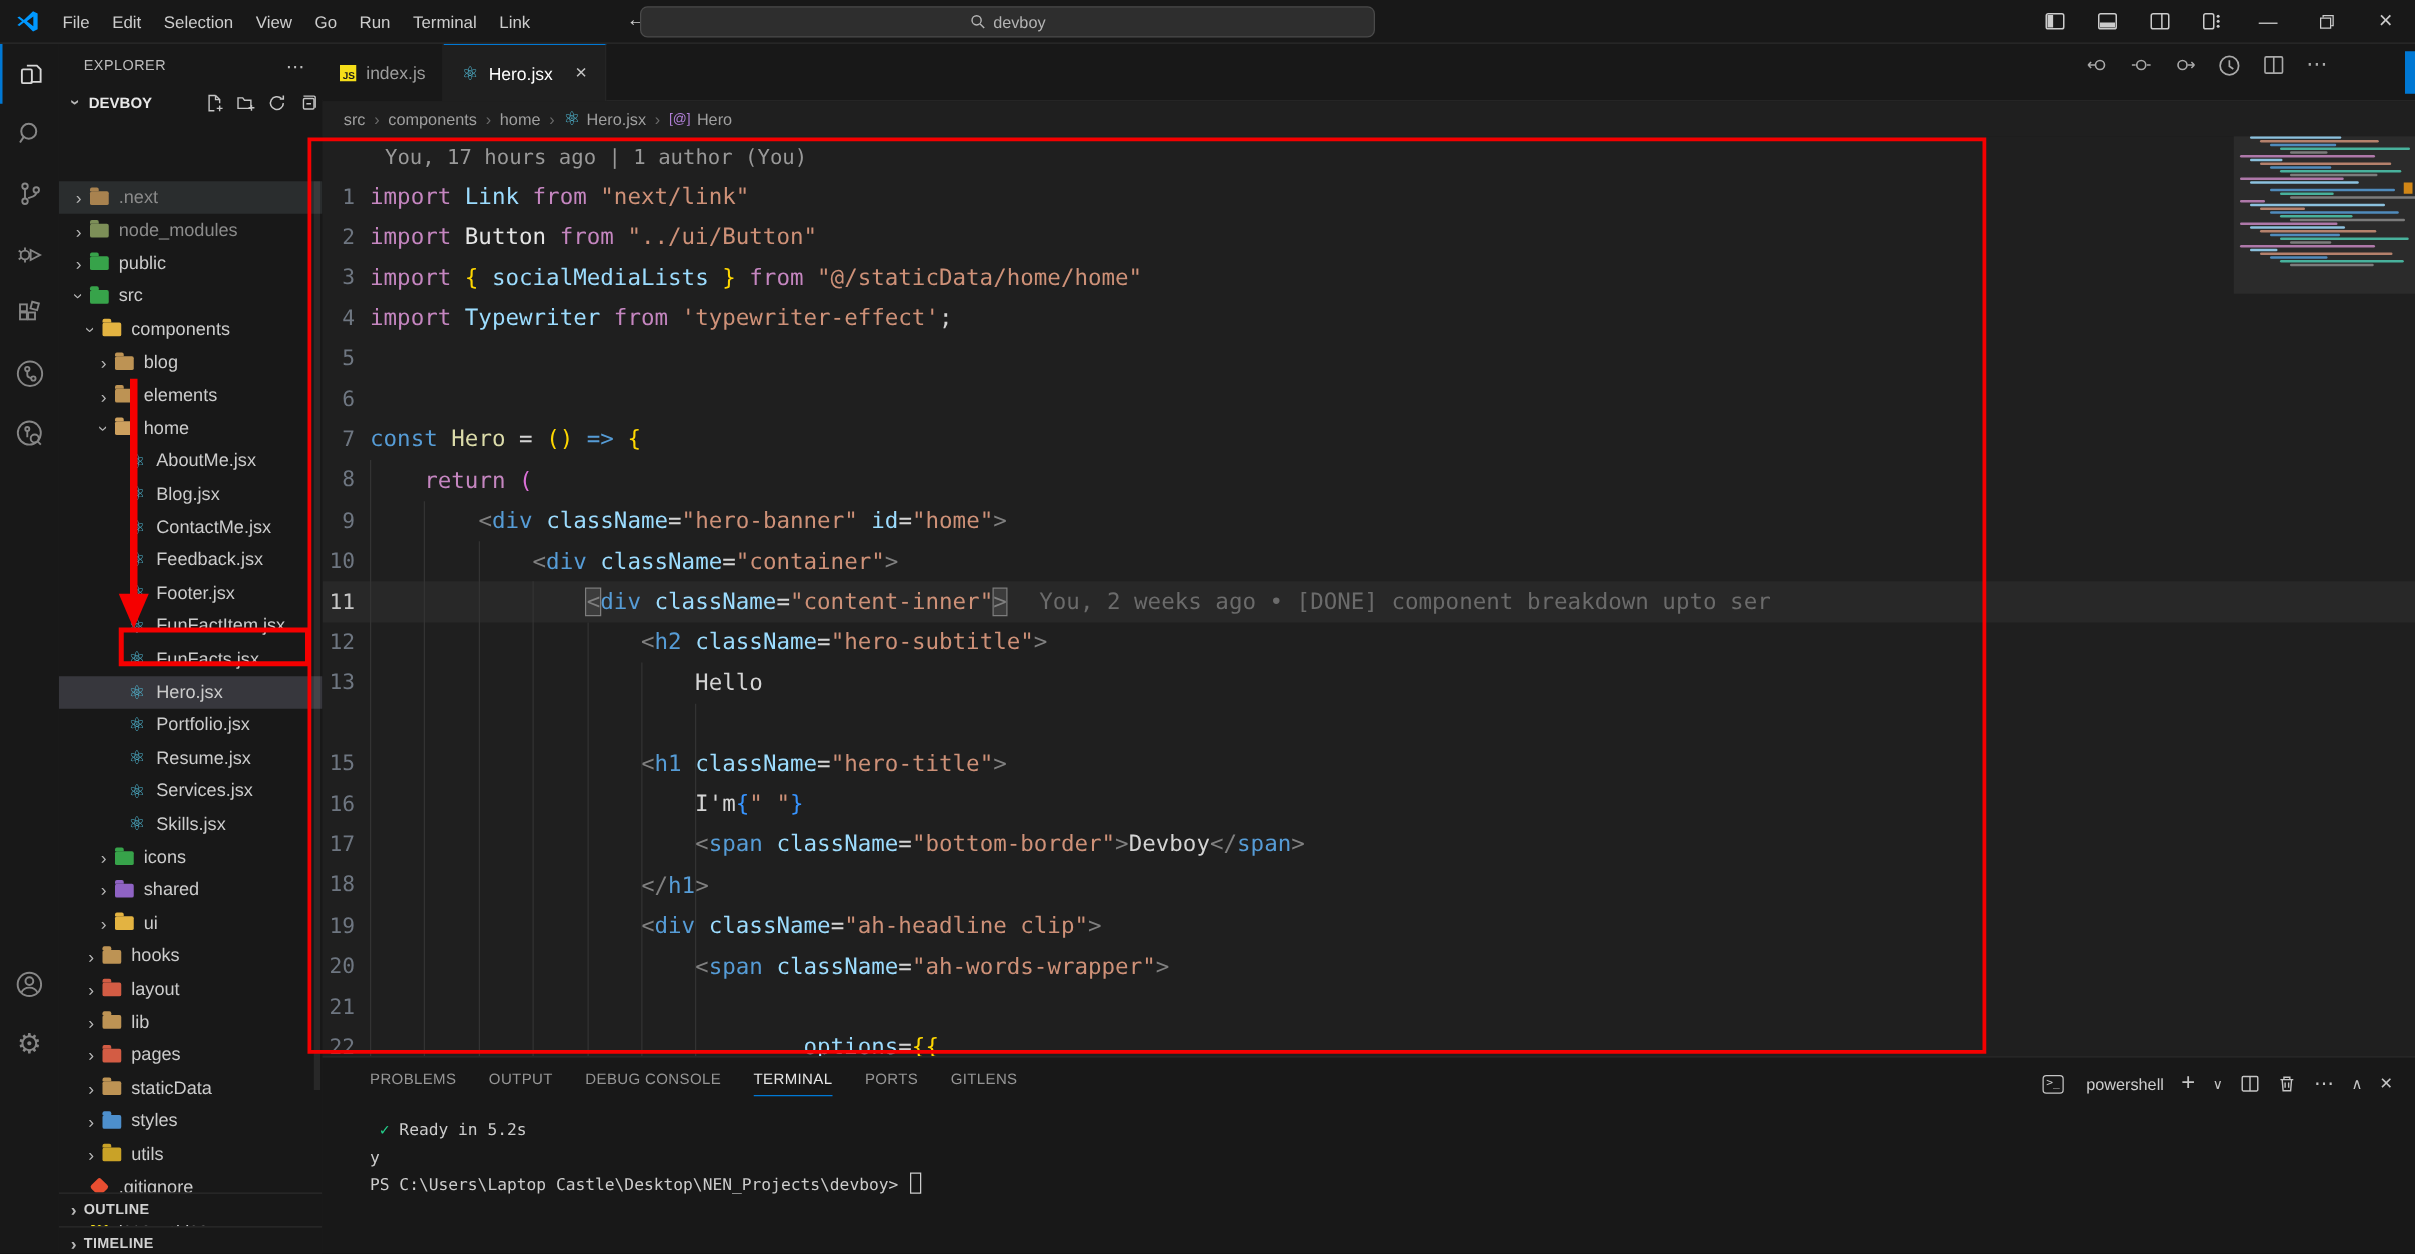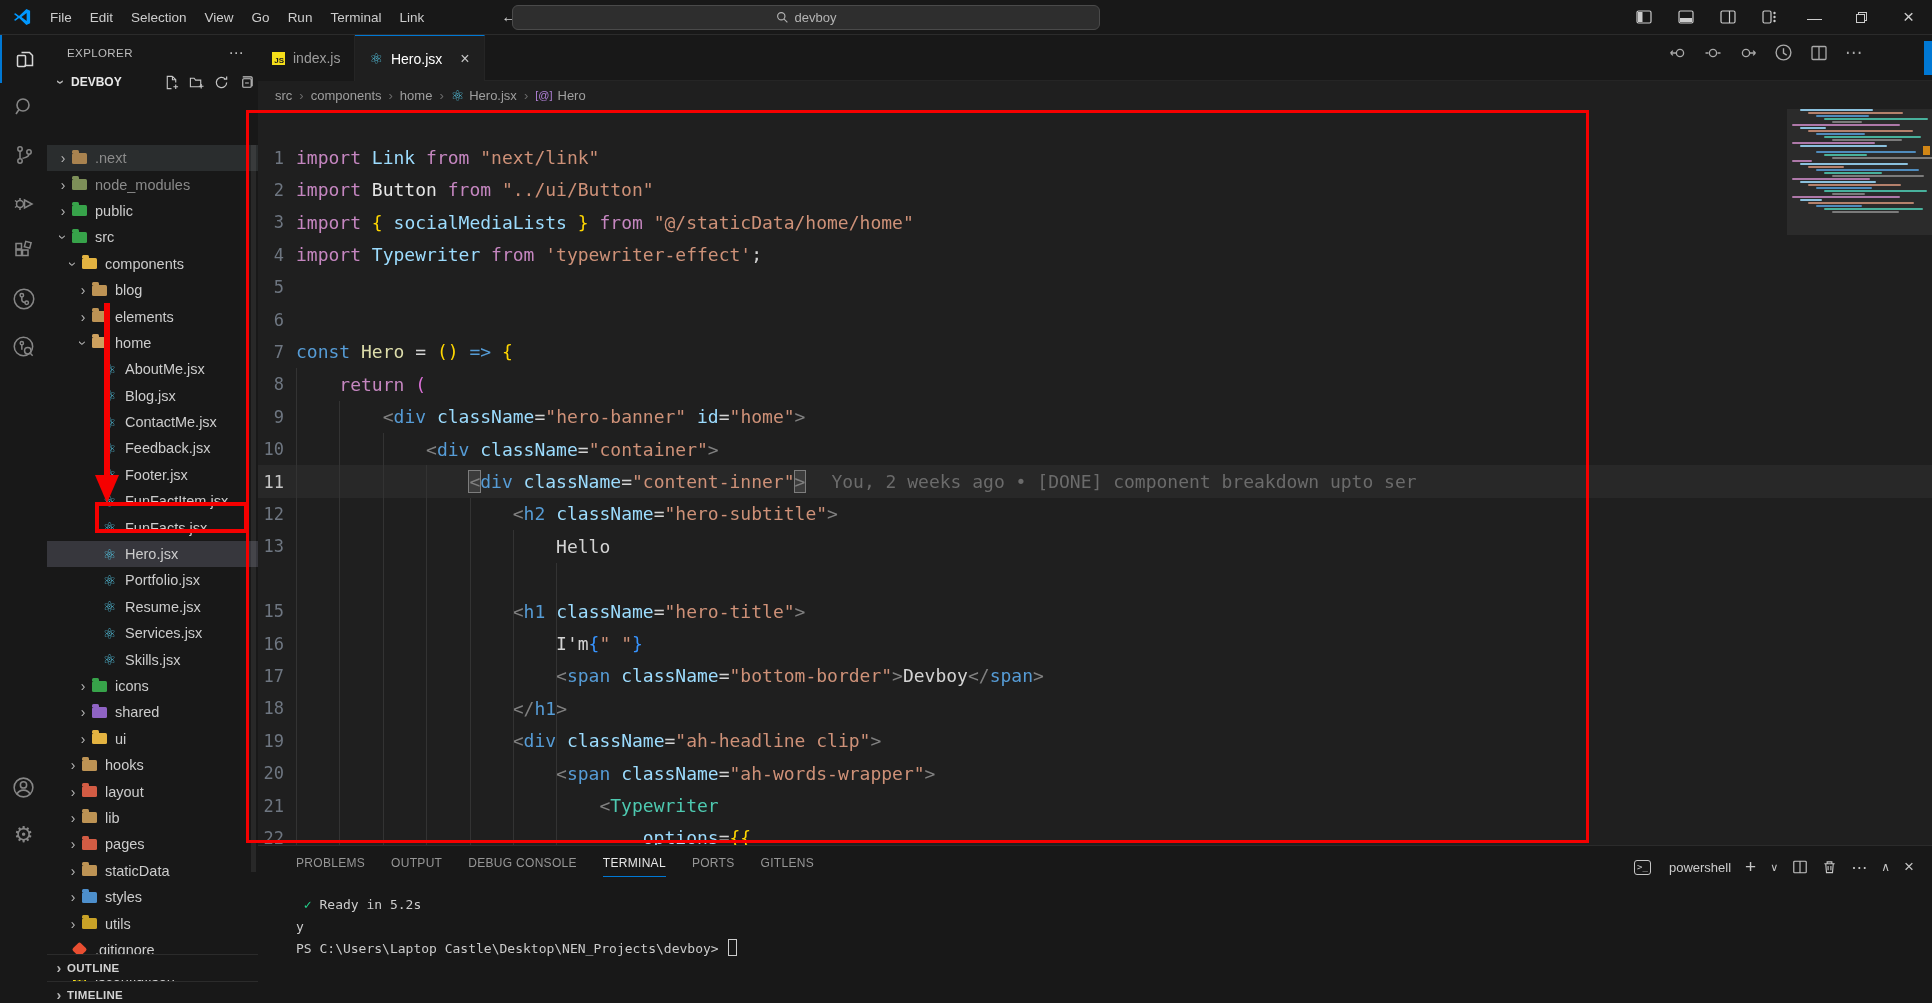--- a/index.html
+++ b/index.html
@@ -576,20 +576,23 @@
         <span>Hero.jsx</span>
       </span>
       <span class="bc-sep">›</span>
       <span class="bc-item">
         <span class="bc-sym">[@]</span>
         <span>Hero</span>
       </span>
     </div>
 
   <div class="codearea" id="codearea">
+      <div class="cline" style="top: 0px;">
+        <span class="codelens">You, 17 hours ago | 1 author (You)</span>
+      </div>
       <div class="cline" style="top: 32.4px;">
         <span class="gutter">1</span>
         <span class="ctext"><span class="tok" style="color: rgb(197, 134, 192);">import </span><span class="tok" style="color: rgb(156, 220, 254);">Link </span><span class="tok" style="color: rgb(197, 134, 192);">from </span><span class="tok" style="color: rgb(206, 145, 120);">"next/link"</span></span>
       </div>
       <div class="cline" style="top: 64.8px;">
         <span class="gutter">2</span>
         <span class="ctext"><span class="tok" style="color: rgb(197, 134, 192);">import </span><span class="tok" style="color: #e5e5e5;">Button </span><span class="tok" style="color: rgb(197, 134, 192);">from </span><span class="tok" style="color: rgb(206, 145, 120);">"../ui/Button"</span></span>
       </div>
       <div class="cline" style="top: 97.2px;">
         <span class="gutter">3</span>
@@ -655,21 +658,20 @@
       <div class="cline" style="top: 615.6px;">
         <span class="gutter">19</span>
         <span class="ctext"><span class="tok" style="color: rgb(212, 212, 212);">                    </span><span class="tok" style="color: rgb(128, 128, 128);">&lt;</span><span class="tok" style="color: rgb(86, 156, 214);">div</span><span class="tok" style="color: rgb(212, 212, 212);"> </span><span class="tok" style="color: rgb(156, 220, 254);">className</span><span class="tok" style="color: rgb(212, 212, 212);">=</span><span class="tok" style="color: rgb(206, 145, 120);">"ah-headline clip"</span><span class="tok" style="color: rgb(128, 128, 128);">&gt;</span></span>
       </div>
       <div class="cline" style="top: 648px;">
         <span class="gutter">20</span>
         <span class="ctext"><span class="tok" style="color: rgb(212, 212, 212);">                        </span><span class="tok" style="color: rgb(128, 128, 128);">&lt;</span><span class="tok" style="color: rgb(86, 156, 214);">span</span><span class="tok" style="color: rgb(212, 212, 212);"> </span><span class="tok" style="color: rgb(156, 220, 254);">className</span><span class="tok" style="color: rgb(212, 212, 212);">=</span><span class="tok" style="color: rgb(206, 145, 120);">"ah-words-wrapper"</span><span class="tok" style="color: rgb(128, 128, 128);">&gt;</span></span>
       </div>
       <div class="cline" style="top: 680.4px;">
         <span class="gutter">21</span>
-        <span class="ctext"><span class="tok" style="color: rgb(212, 212, 212);">                            </span><span class="tok" style="color: rgb(128, 128, 128);">&lt;</span><span class="tok" style="color: rgb(78, 201, 176);">Typewriter</span></span>
       </div>
       <div class="cline" style="top: 712.8px;">
         <span class="gutter">22</span>
         <span class="ctext"><span class="tok" style="color: rgb(212, 212, 212);">                                </span><span class="tok" style="color: rgb(156, 220, 254);">options</span><span class="tok" style="color: rgb(212, 212, 212);">=</span><span class="tok" style="color: rgb(255, 215, 0);">{{</span></span>
       </div>
       <div class="indent-guide" style="left: 38px; top: 259.2px; bottom: 0px;"></div>
       <div class="indent-guide" style="left: 81.4px; top: 291.6px; bottom: 0px;"></div>
       <div class="indent-guide" style="left: 124.8px; top: 324px; bottom: 0px;"></div>
       <div class="indent-guide" style="left: 168.2px; top: 356.4px; bottom: 0px;"></div>
       <div class="indent-guide" style="left: 211.6px; top: 388.8px; bottom: 0px;"></div>

